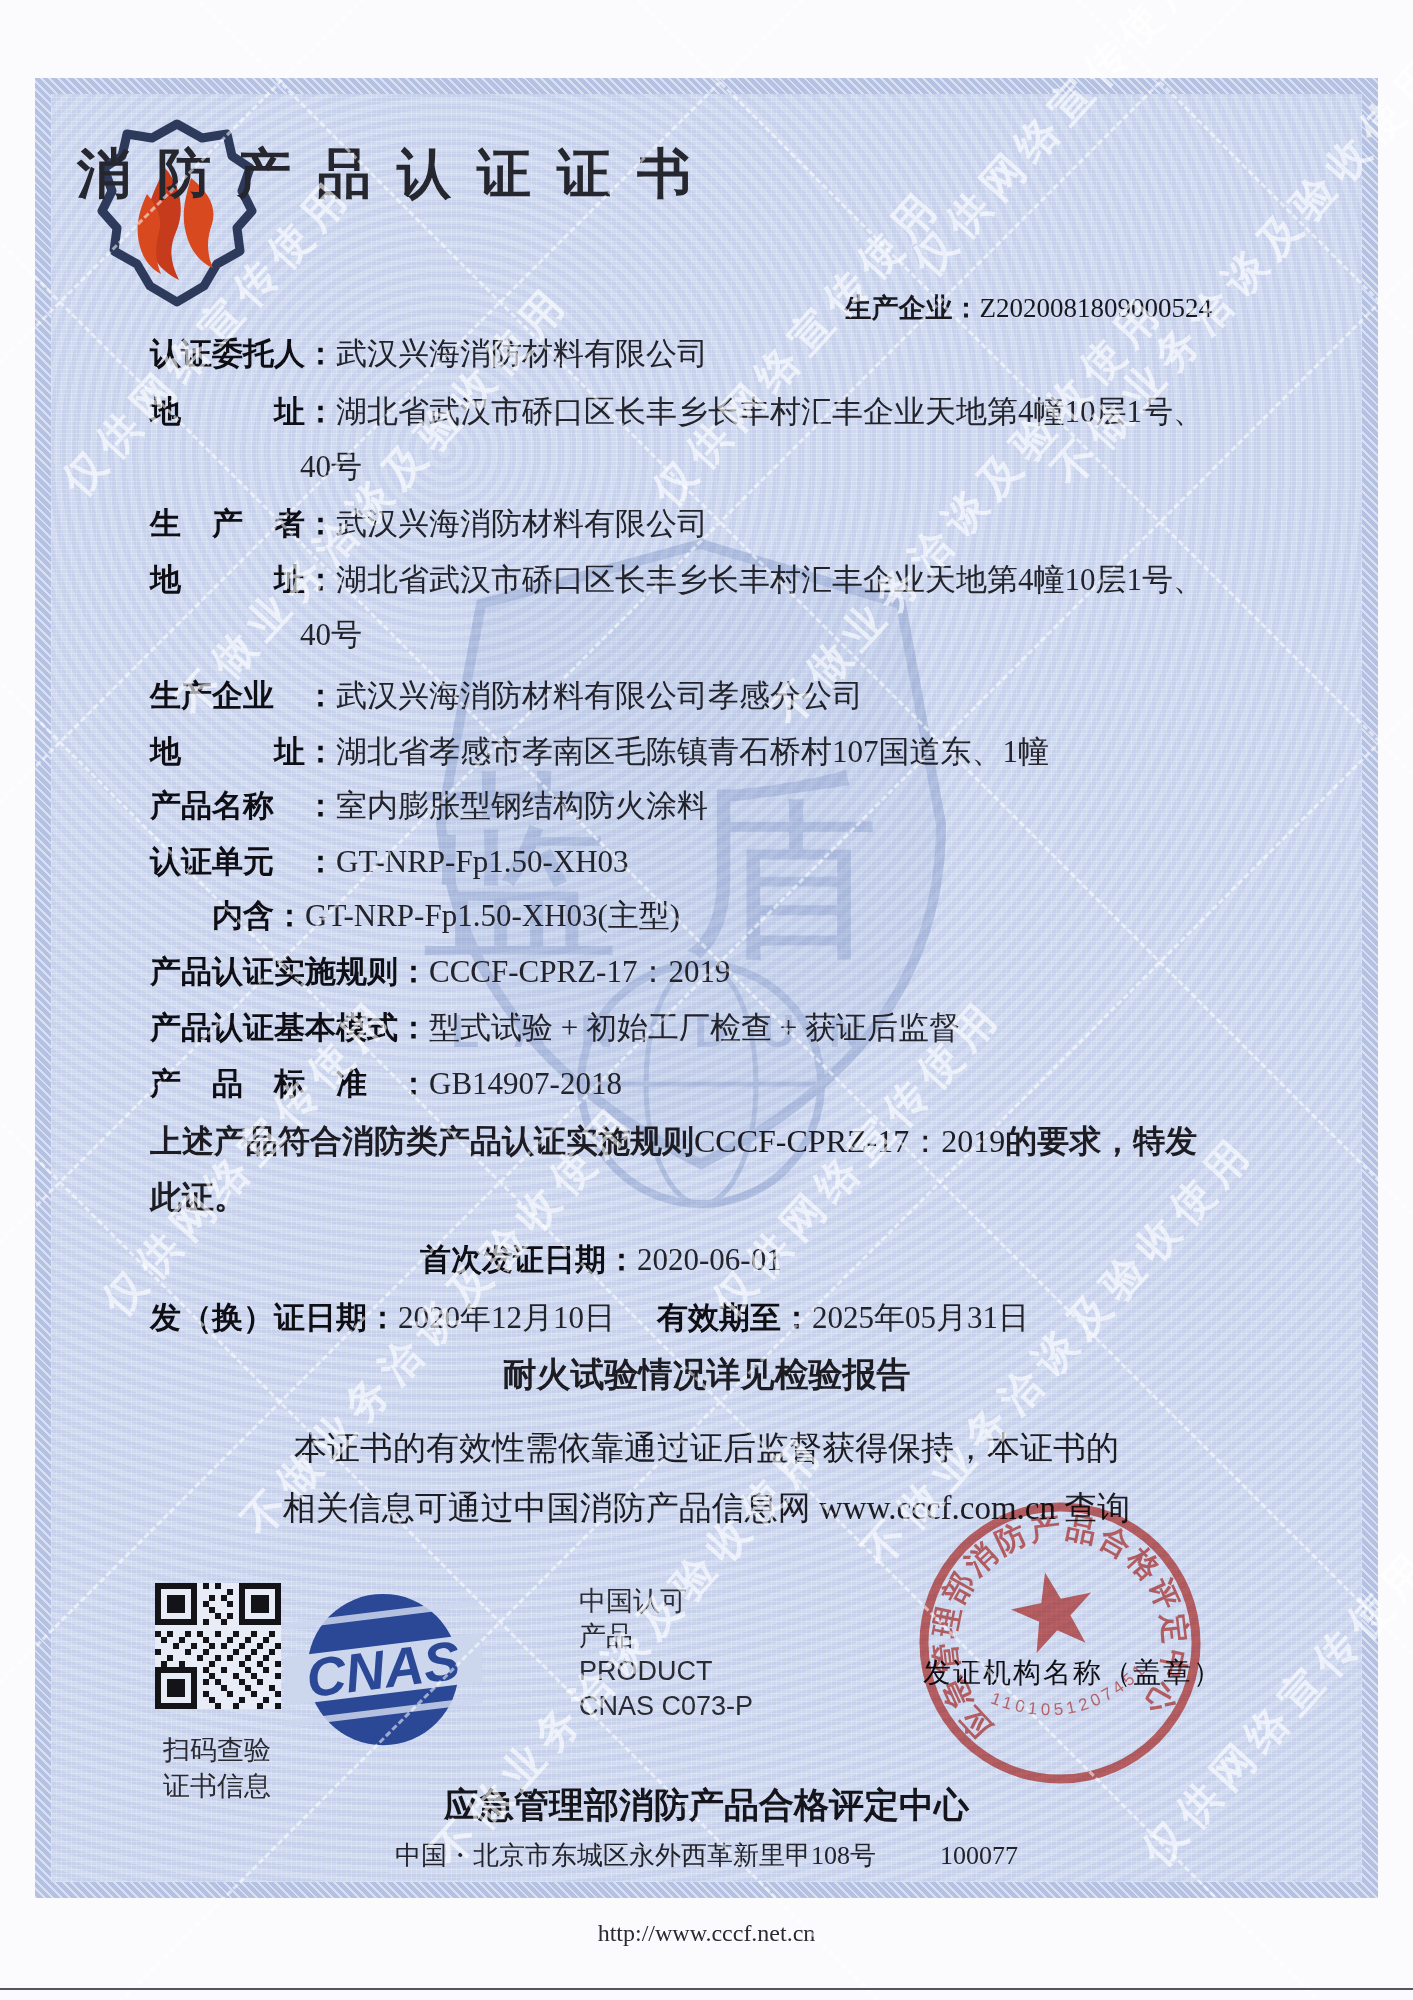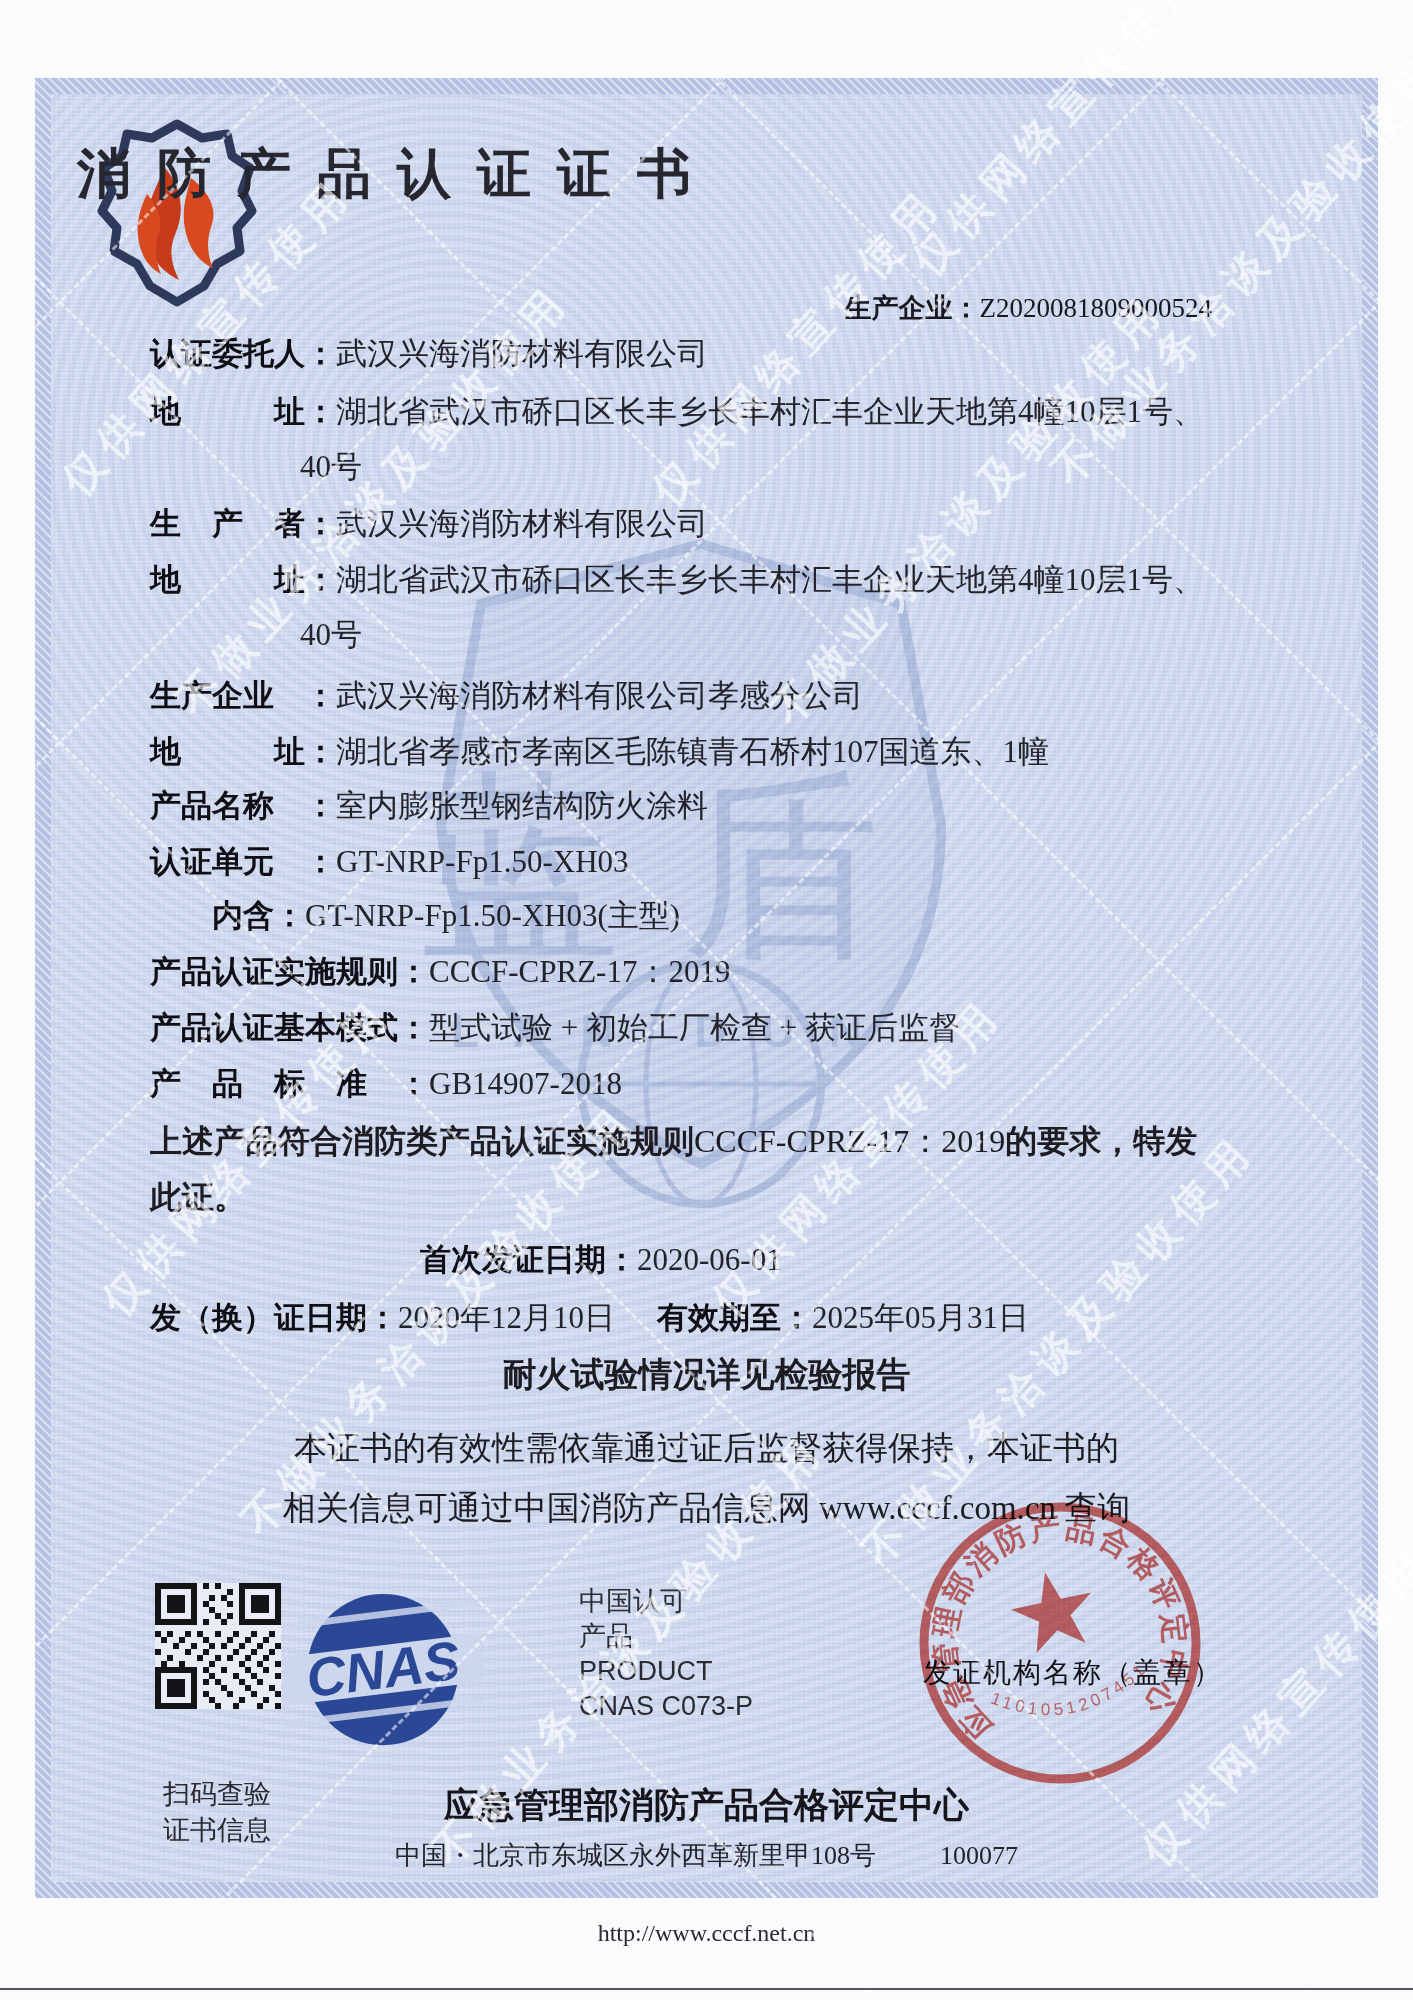--- a/index.html
+++ b/index.html
@@ -27,21 +27,21 @@
   
   .row{position:absolute;left:99px;right:40px;font-size:31px;line-height:40px;white-space:nowrap;}
   .row .lab{font-family:"Liberation Sans","DejaVu Sans",sans-serif;font-weight:bold;color:#0e0e14;white-space:pre;}
   .row .val{color:#23232b;}
   .cont{position:absolute;left:249px;font-size:31px;color:#23232b;}
   .stmt{position:absolute;left:99px;right:40px;font-size:32px;white-space:nowrap;}
   .stmt .b{font-family:"Liberation Sans","DejaVu Sans",sans-serif;font-weight:bold;}
   .center-line{position:absolute;left:0;right:0;text-align:center;}
   
   .qr{position:absolute;left:104px;top:1489px;width:126px;height:126px;}
-  .qr-cap{position:absolute;left:112px;top:1638px;font-size:27px;line-height:36px;color:#2a2a32;text-align:center;margin-top:44px;}
+  .qr-cap{position:absolute;left:112px;top:1638px;font-size:27px;line-height:36px;color:#2a2a32;text-align:center;}
   .cnas{position:absolute;left:233px;top:1496px;width:198px;height:160px;}
   .accr{position:absolute;left:528px;top:1490px;font-family:"Liberation Sans","DejaVu Sans",sans-serif;
         font-size:27px;line-height:35px;color:#2a2a32;}
   .stamp-label{position:absolute;left:872px;top:1560px;font-size:28px;letter-spacing:2px;color:#101016;white-space:nowrap;}
   .stamp{position:absolute;left:858px;top:1398px;width:302px;height:302px;transform:rotate(-12deg);
          mix-blend-mode:multiply;opacity:.88;}
   .issuer{position:absolute;left:0;right:0;top:1688px;text-align:center;
           font-family:"Liberation Sans","DejaVu Sans",sans-serif;font-weight:bold;font-size:35px;color:#14141a;}
   .addr{position:absolute;left:0;right:0;top:1744px;text-align:center;font-size:26px;color:#23232b;}
   .site{position:absolute;left:0;right:0;top:1786px;text-align:center;font-size:24px;color:#2a2a32;margin-top:40px;}

